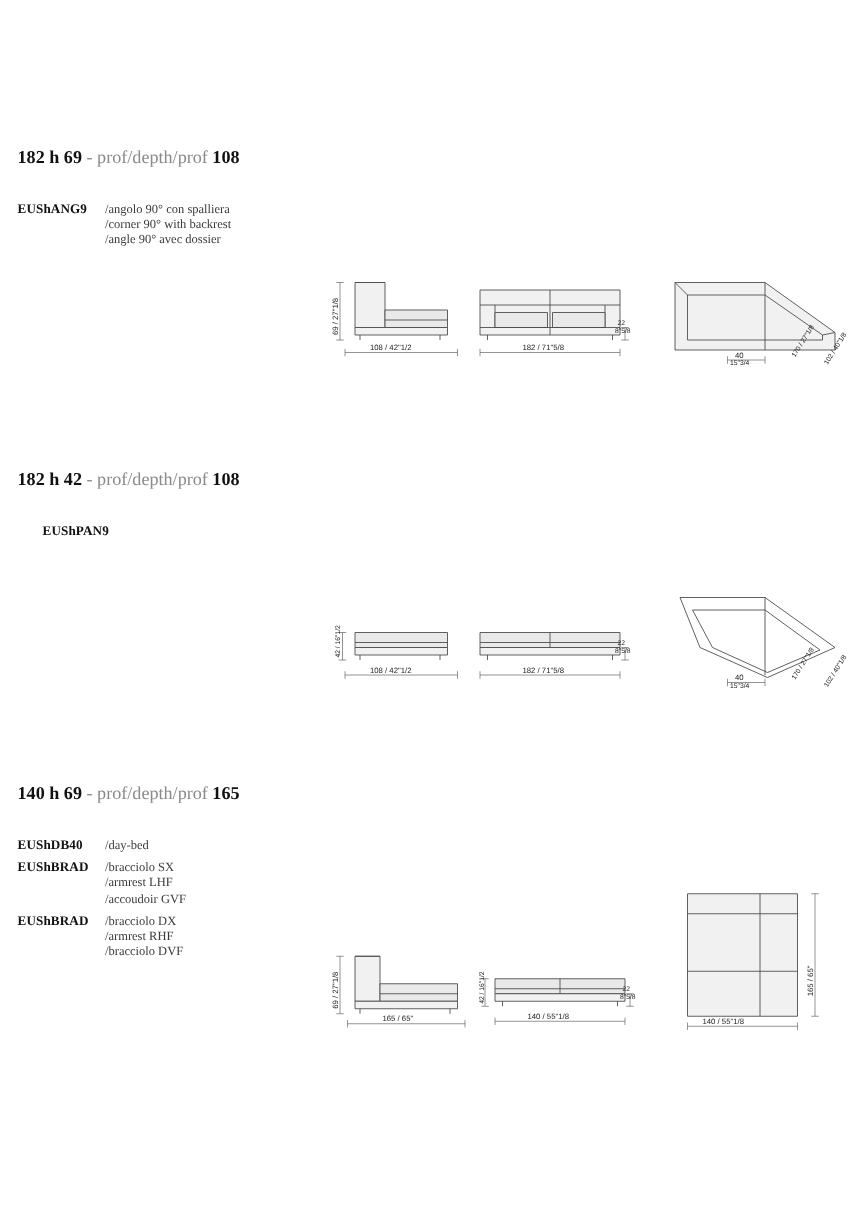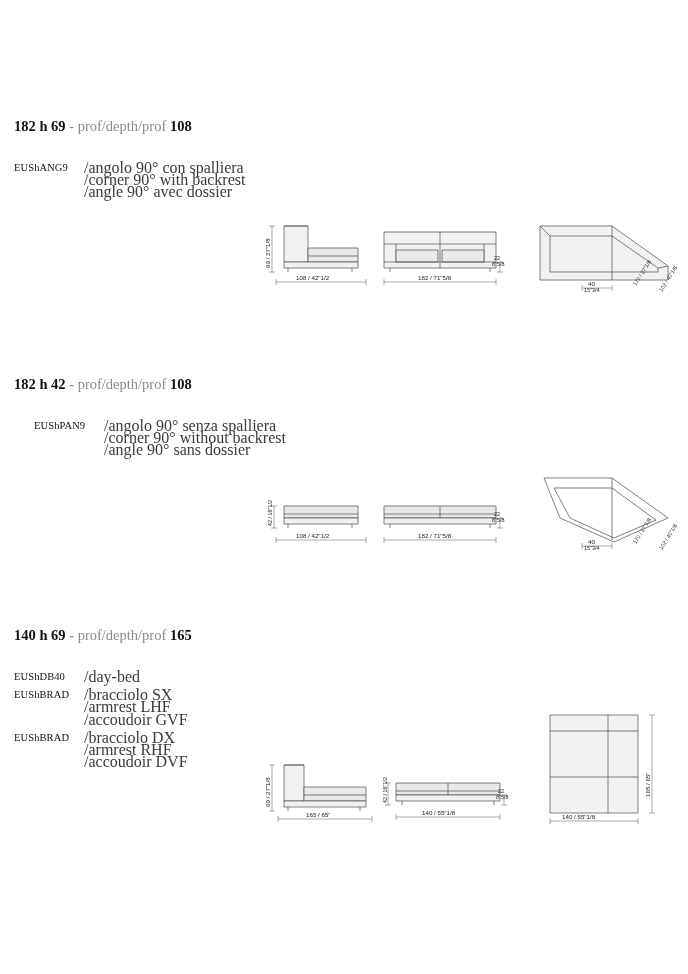--- a/index.html
+++ b/index.html
@@ -50,32 +50,32 @@
     font-size: 10.5px;
     line-height: 12.2px;
   }
   .coderow {
     position: relative;
     display: block;
     white-space: nowrap;
   }
   .code {
     font-family: "Liberation Serif", serif;
-    font-weight: normal;
+    font-weight: bold;
     font-size: 10.5px;
     letter-spacing: 0.1px;
     color: #111;
     display: inline-block;
     width: 70px;
   }
   .desc {
     display: inline-block;
     vertical-align: top;
     color: #3a3a3a;
-    font-size: 16px;
+    font-size: 10px;
     line-height: 12.2px;
   }
   .desc div { white-space: nowrap; }
 
   
   .draw {
     position: absolute;
   }
   svg { display: block; overflow: visible; }
   .ln   { stroke: #4a4a4a; stroke-width: 0.7; fill: none; }
@@ -171,21 +171,21 @@
 
     <div class="sec-title" style="top:0px;">
       <span class="b">182 h 42</span>
       <span class="g">-</span>
       <span class="g">prof/depth/prof</span>
       <span class="b">108</span>
     </div>
 
     <div class="codeblock" style="top:44px;margin-left:20px;">
       <div class="coderow">
-        <span class="code">EUShPAN9</span><span class="desc"><div>/angolo 90° senza spalliera</div><div>/corner 90° without backrest</div><div>/angle 90° sans dossier</div></span>
+        <span class="code">EUShPAN9</span>
       </div>
     </div>
 
     <div class="draw" style="left:262px; top:114px;">
       <svg width="120" height="60" viewBox="0 0 120 60">
         <path class="lnf" d="M22 16 L96 16 L96 28 L22 28 Z"></path>
         <path class="ln" d="M22 24 L96 24"></path>
         <path class="lnf2" d="M22 28 L96 28 L96 34 L22 34 Z"></path>
         <path class="ln" d="M26 34 L26 38 M90 34 L90 38"></path>
 
@@ -236,21 +236,21 @@
     </div>
 
     <div class="codeblock" style="top:44px;">
       <div class="coderow">
         <span class="code">EUShDB40</span><span class="desc"><div>/day-bed</div></span>
       </div>
       <div class="coderow" style="margin-top:6px;">
         <span class="code">EUShBRAD</span><span class="desc"><div>/bracciolo SX</div><div>/armrest LHF</div><div>/accoudoir GVF</div></span>
       </div>
       <div class="coderow" style="margin-top:6px;">
-        <span class="code">EUShBRAD</span><span class="desc"><div>/bracciolo DX</div><div>/armrest RHF</div><div>/accoudoir DVF</div></span>
+        <span class="code">EUShBRAD</span><span class="desc"><div>/bracciolo DX</div><div>/armrest RHF</div><div>/bracciolo DVF</div></span>
       </div>
     </div>
 
     <div class="draw" style="left:262px; top:112px;">
       <svg width="120" height="86" viewBox="0 0 120 86">
         <path class="lnf2" d="M22 26 L42 26 L42 62 L22 62 Z"></path>
         <path class="ln" d="M22 26 L42 26"></path>
         <path class="lnf" d="M42 48 L104 48 L104 62 L42 62 Z"></path>
         <path class="ln" d="M42 56 L104 56"></path>
         <path class="lnf2" d="M22 62 L104 62 L104 68 L22 68 Z"></path>

